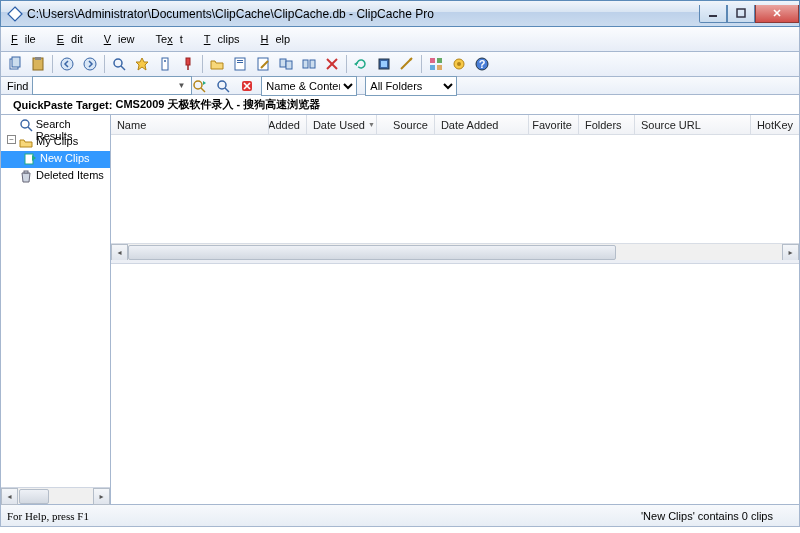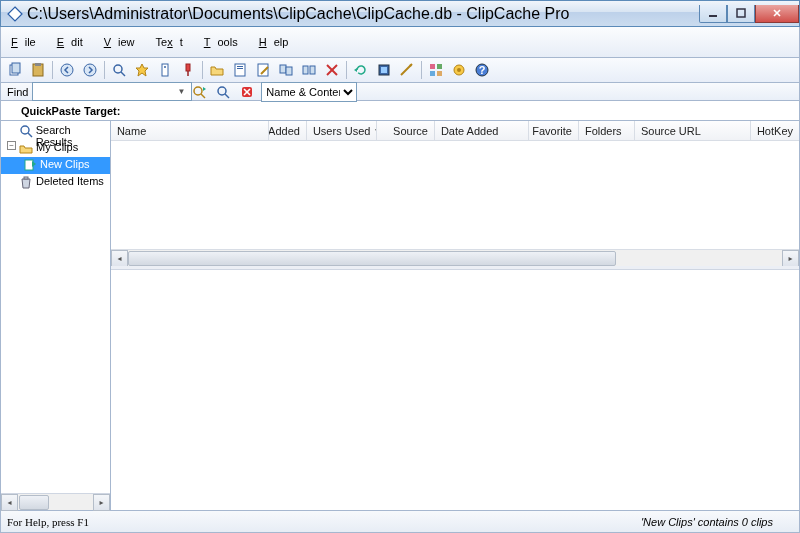--- a/index.html
+++ b/index.html
@@ -1,45 +1,45 @@
 <!DOCTYPE html>
 <html><head>
 <meta charset="utf-8">
 <style>
 * { box-sizing: border-box; margin: 0; padding: 0; font-family: "Segoe UI", Tahoma, sans-serif; font-size: 11px; }
 body { background: #fff; width: 800px; height: 533px; overflow: hidden; }
 
 
 .titlebar { height: 27px; background: linear-gradient(to bottom, #f0f5fb 0%, #d7e4f2 45%, #bdd1ea 46%, #cbdcef 100%); display: flex; align-items: center; border: 1px solid #5b8ab8; position: relative; }
 .titlebar .app-icon { width: 16px; height: 16px; margin-left: 6px; margin-right: 4px; }
-.titlebar .title { flex: 1; color: #000; font-size: 16px; }
+.titlebar .title { flex: 1; color: #000; font-size: 12px; }
 .titlebar .winbtns { display: flex; height: 18px; }
 .titlebar .winbtns div { width: 28px; height: 18px; border: 1px solid #5b87b4; border-top: none; display: flex; align-items: center; justify-content: center; font-size: 10px; color: #334; background: linear-gradient(to bottom, #e6effa, #cadcee); }
 .titlebar .winbtns .close { width: 44px; background: linear-gradient(to bottom, #e9a4a0, #d1504b); color: #fff; border-color: #8b3a37; border-top-right-radius: 0; }
 .titlebar .winbtns .min { border-bottom-left-radius: 2px; }
 .titlebar .winbtns .max { }
 
 
-.menubar { height: 31px; background: linear-gradient(to bottom, #fbfcfe, #e7edf7); border: 1px solid #a6b7cf; border-top: none; display: flex; align-items: center; padding: 0 3px; }
+.menubar { height: 25px; background: linear-gradient(to bottom, #fbfcfe, #e7edf7); border: 1px solid #a6b7cf; border-top: none; display: flex; align-items: center; padding: 0 3px; }
 .menubar span { padding: 1px 7px; cursor: default; }
 .menubar span u { text-decoration: underline; }
 
 
 .toolbar { height: 25px; background: linear-gradient(to bottom, #f9fbfe, #e8eef8); border-left: 1px solid #a6b7cf; border-right: 1px solid #a6b7cf; border-bottom: 1px solid #a6b7cf; display: flex; align-items: center; padding: 0 3px; gap: 1px; }
 .toolbar .btn { width: 22px; height: 22px; display: flex; align-items: center; justify-content: center; border-radius: 2px; }
 .toolbar .sep { width: 1px; height: 18px; background: #b1bdcf; margin: 0 2px; }
 
 
 .findbar { height: 18px; background: linear-gradient(to bottom, #f8fafd, #e9eff8); border-left: 1px solid #a6b7cf; border-right: 1px solid #a6b7cf; border-bottom: 1px solid #a6b7cf; display: flex; align-items: center; padding: 0 6px; gap: 4px; }
 .findbar input.findbox { width: 160px; height: 19px; border: 1px solid #7b9ebd; padding: 0 3px; }
 .findbar select { height: 20px; border: 1px solid #7b9ebd; background: #fff; font-size: 11px; }
 .findbar .iconbtn { width: 20px; height: 20px; display: flex; align-items: center; justify-content: center; }
 
 
-.quickpaste { height: 20px; border-left: 1px solid #a6b7cf; border-right: 1px solid #a6b7cf; border-bottom: 1px solid #a6b7cf; display: flex; align-items: center; padding: 0 20px; background: #fff; }
+.quickpaste { height: 20px; border-left: 1px solid #a6b7cf; border-right: 1px solid #a6b7cf; border-bottom: 1px solid #a6b7cf; display: flex; align-items: center; padding: 0 12px; background: #fff; }
 .quickpaste b { font-weight: bold; }
 
 
 .mainrow { display: flex; height: 390px; border-left: 1px solid #a6b7cf; border-right: 1px solid #a6b7cf; border-bottom: 1px solid #a6b7cf; }
 
 .sidebar { width: 127px; border-right: 1px solid #a6b7cf; display: flex; flex-direction: column; background: #fff; }
 .tree { flex: 1; padding: 2px 0; }
 .tree .node { display: flex; align-items: flex-start; gap: 3px; padding: 1px 2px 1px 6px; cursor: default; height: 17px; }
 .tree .node.indent { padding-left: 22px; }
 .tree .node.sel { background: #3399ff; color: #fff; }
@@ -56,21 +56,21 @@
 .listhscroll { height: 17px; background: #f0f0f0; display: flex; align-items: center; border-top: 1px solid #d8dde5; }
 .listhscroll .arrow { width: 17px; height: 17px; background: linear-gradient(#f4f6f9,#dfe4ec); border: 1px solid #b4bdc9; display: flex; align-items: center; justify-content: center; font-size: 8px; color: #555; }
 .listhscroll .track { flex: 1; height: 15px; position: relative; }
 .listhscroll .thumb { position: absolute; left: 0; height: 15px; width: 488px; background: linear-gradient(#eef1f6,#d3d9e2); border: 1px solid #b4bdc9; border-radius: 2px; }
 .hsplit { height: 3px; background: #eceff5; cursor: row-resize; }
 .preview { flex: 1; border-top: 1px solid #cfd6e2; background: #fff; }
 
 
 .statusbar { height: 22px; border: 1px solid #a6b7cf; border-top: none; display: flex; align-items: center; background: linear-gradient(#f7f9fc, #e7edf5); padding: 0 6px; }
 .statusbar .left { flex: 1; font-family: Liberation Serif, serif; }
-.statusbar .right { padding-right: 20px; font-style: italic; }
+.statusbar .right { padding-right: 20px; }
 
 
 svg { display: block; }
 </style>
 </head>
 <body>
 
 <div class="titlebar">
   <span class="app-icon">
     <svg width="16" height="16" viewBox="0 0 16 16">
@@ -96,21 +96,21 @@
         </svg>
       </div>
   </div>
 </div>
 
 <div class="menubar">
   <span><u>F</u><span>ile</span></span>
   <span><u>E</u><span>dit</span></span>
   <span><u>V</u><span>iew</span></span>
   <span>Te<u>x</u><span>t</span></span>
-  <span><u>T</u><span>ools</span></span>
+  <span><u>T</u><span>clips</span></span>
   <span><u>H</u><span>elp</span></span>
 </div>
 
 <div class="toolbar">
   <div class="btn">
       <svg width="16" height="16">
         <rect x="3" y="3" width="8" height="10" fill="#fff" stroke="#3a66a6"></rect>
         <rect x="5" y="1" width="8" height="10" fill="#cde" stroke="#3a66a6"></rect>
       </svg>
     </div>
@@ -256,25 +256,29 @@
   <span class="iconbtn">
       <svg width="16" height="16">
         <rect x="3" y="3" width="10" height="10" rx="2" fill="#d33"></rect>
         <line x1="5" y1="5" x2="11" y2="11" stroke="#fff" stroke-width="1.6"></line>
         <line x1="11" y1="5" x2="5" y2="11" stroke="#fff" stroke-width="1.6"></line>
       </svg>
     </span>
   <select style="width:96px;">
     <option>Name &amp; Content</option>
   </select>
+  <select style="width:92px;margin-left:4px;">
+    <option>All Folders</option>
+  </select>
 </div>
 
 <div class="quickpaste">
   <b>QuickPaste Target:</b>
   &nbsp;
+  <b>CMS2009 天极软件录入 - 搜狗高速浏览器</b>
 </div>
 
 <div class="mainrow">
 
   <div class="sidebar">
     <div class="tree">
       <div class="node">
         <span style="width:9px;"></span>
         <span class="icon">
             <svg width="14" height="14">
@@ -323,21 +327,21 @@
 
   <div class="content">
     <div class="listheader">
       <div class="col" style="width:158px">
           <span>Name</span>
         </div>
       <div class="col" style="width:38px;justify-content:flex-end">
           <span>Added</span>
         </div>
       <div class="col" style="width:70px">
-          <span>Users Used</span>
+          <span>Date Used</span>
           <span style="font-size:7px;color:#777;">▼</span>
         </div>
       <div class="col" style="width:58px;justify-content:flex-end">
           <span>Source</span>
         </div>
       <div class="col" style="width:94px">
           <span>Date Added</span>
         </div>
       <div class="col" style="width:50px;justify-content:flex-end">
           <span>Favorite</span>

